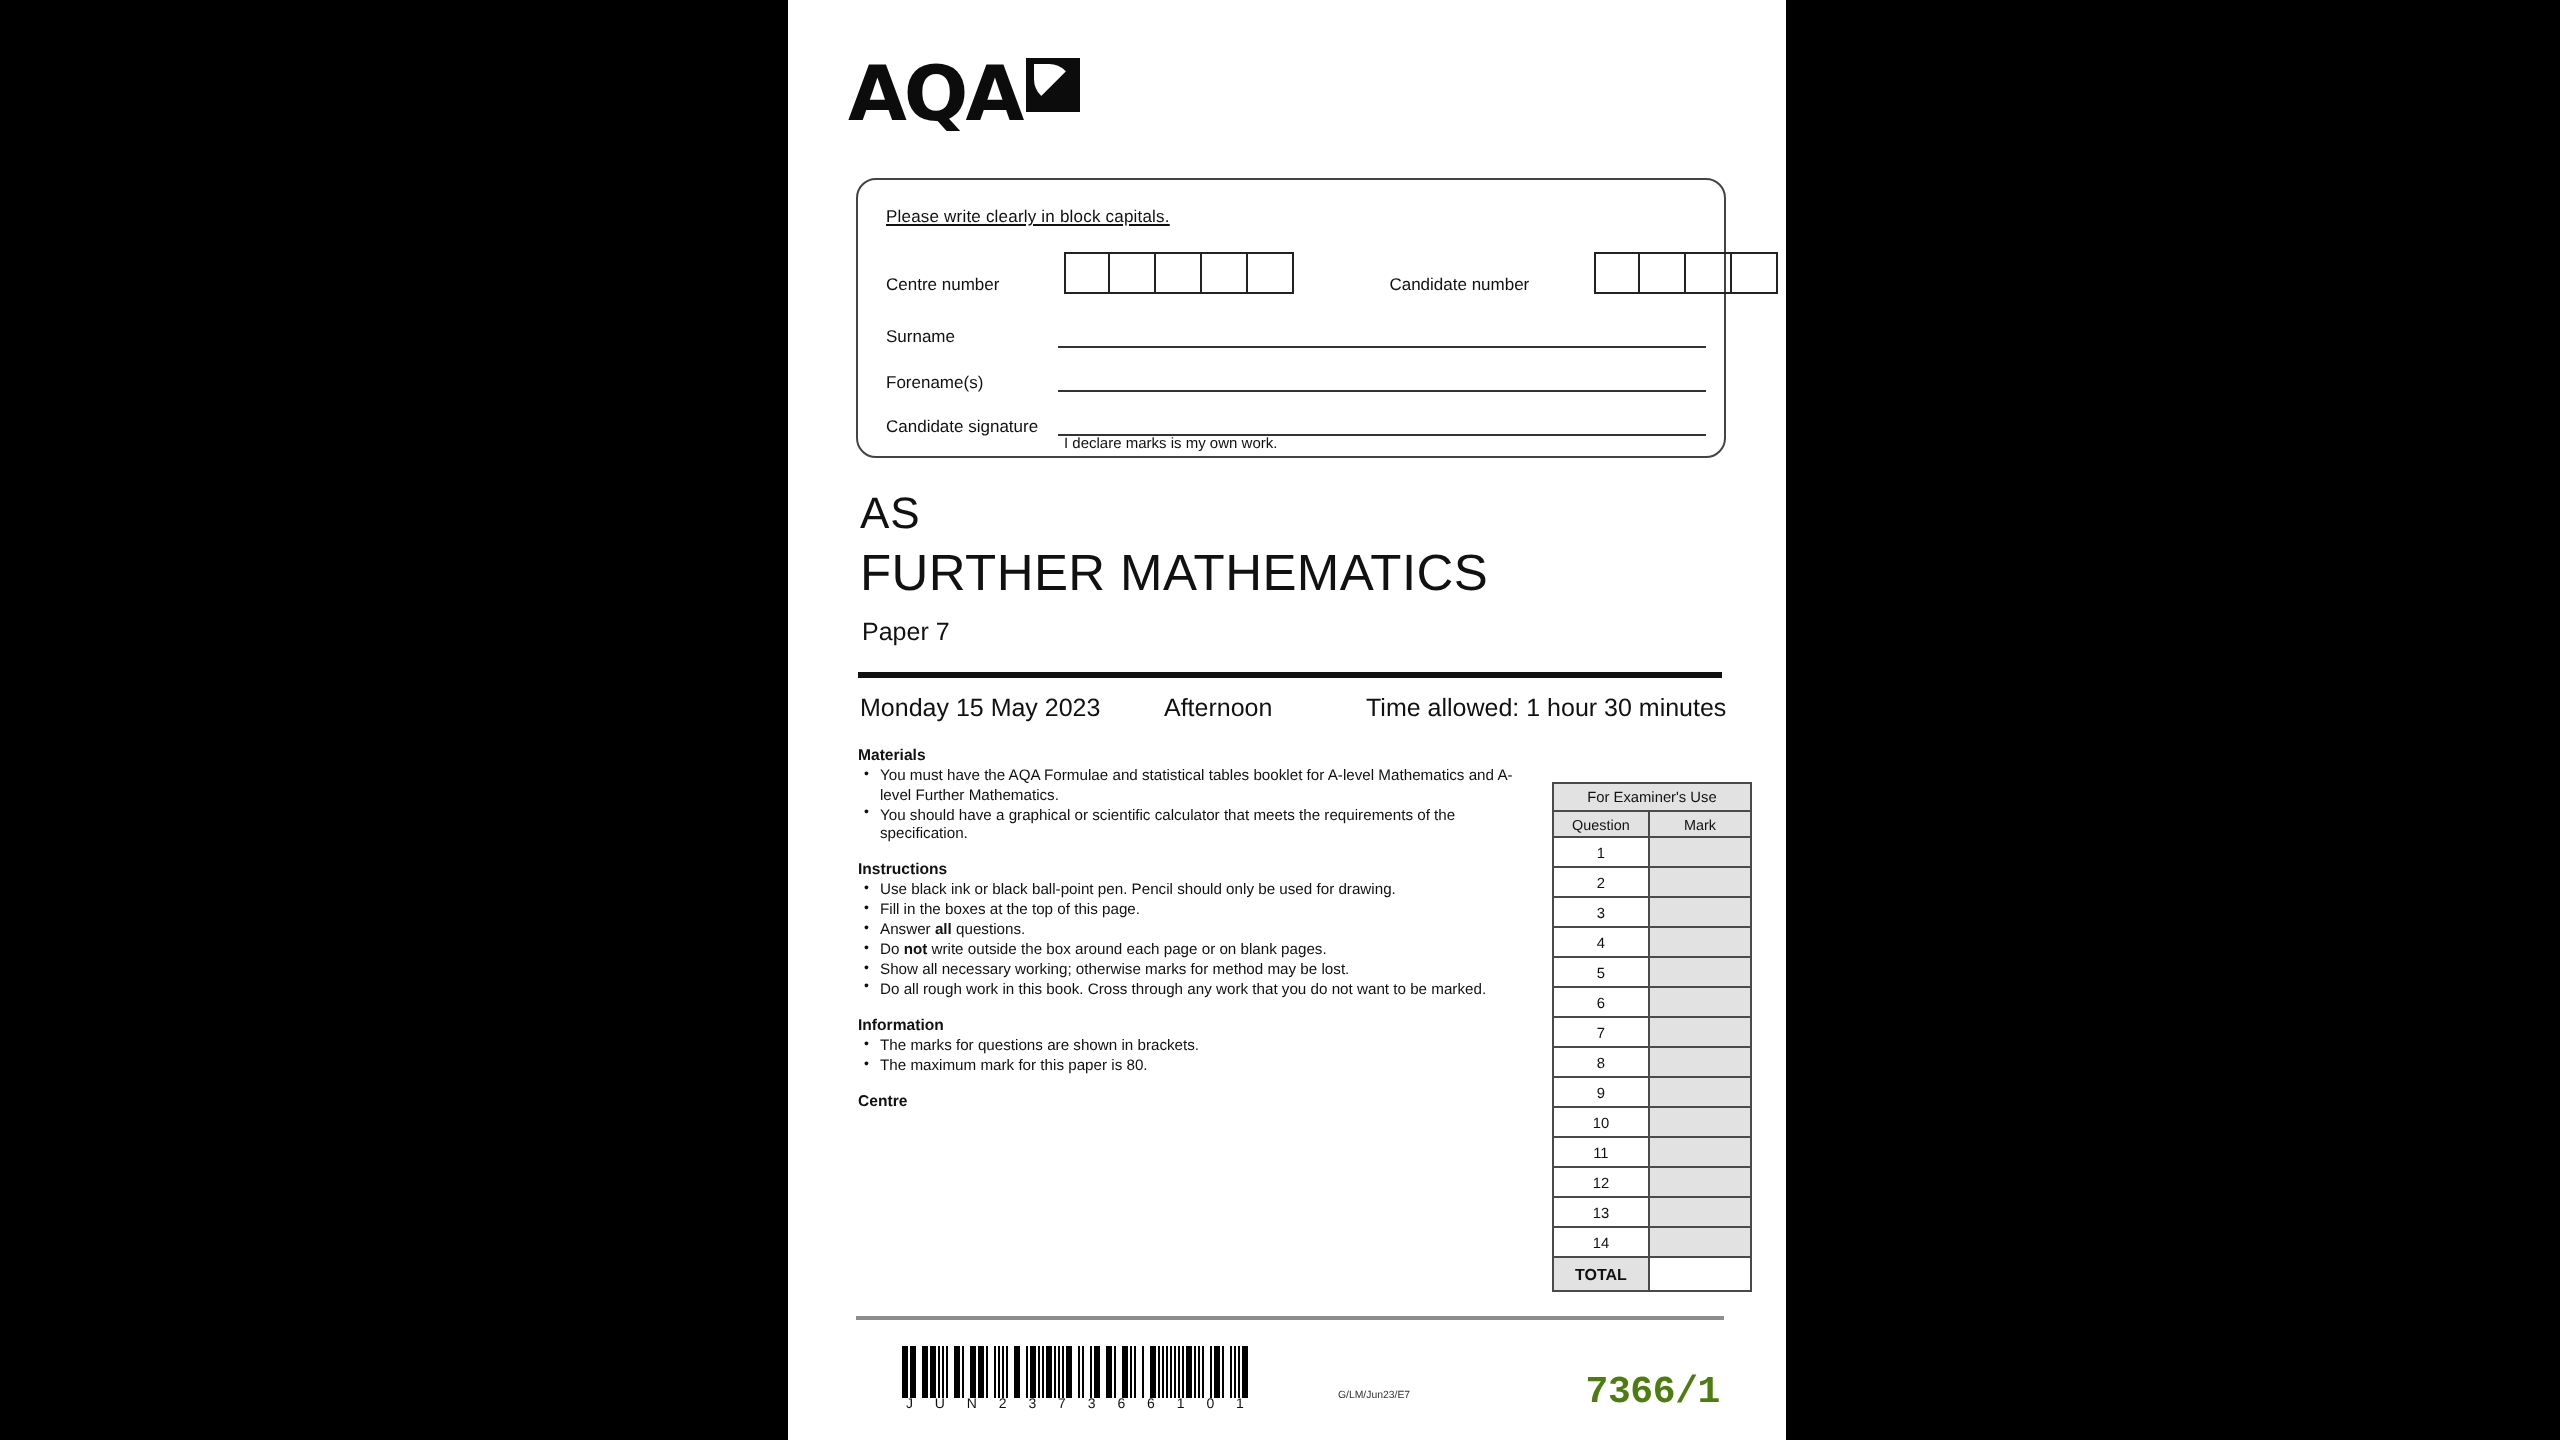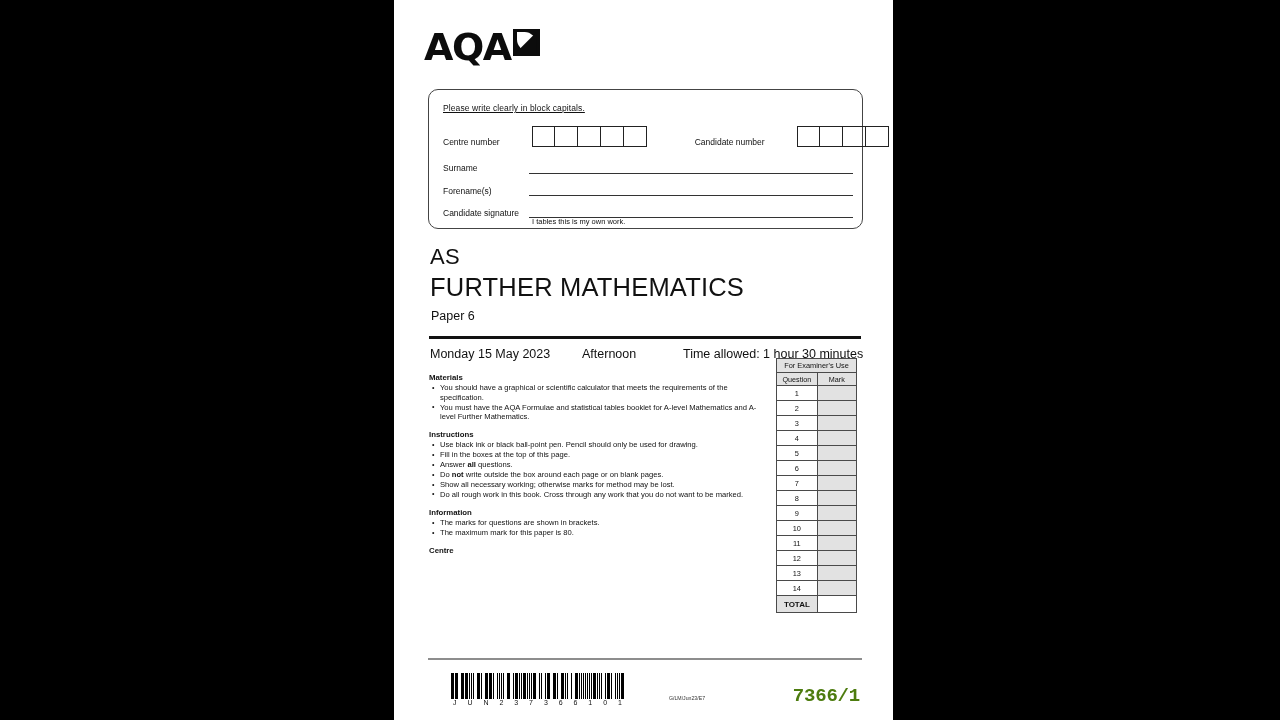--- a/index.html
+++ b/index.html
@@ -229,22 +229,22 @@
     position: absolute;
     left: -8px;
     top: -0.5px;
     font-size: 7px;
   }
 
   
   .ex-table {
     position: absolute;
     left: 352px;
-    top: 358px;
-    width: 81px;
+    top: 391px;
+    width: 100px;
     border-collapse: collapse;
     font-size: 7.4px;
     color: #111;
   }
   .ex-table td, .ex-table th {
     border: 1px solid #4a4a4a;
     text-align: center;
     padding: 0;
     height: 15px;
     box-sizing: border-box;
@@ -376,40 +376,40 @@
 
         <div class="name-row" style="top:94px;">
           <span class="lbl">Forename(s)</span>
           <span class="rule"></span>
         </div>
 
         <div class="name-row" style="top:116px;">
           <span class="lbl">Candidate signature</span>
           <span class="rule"></span>
         </div>
-        <div class="declare" style="top:127px;">I tables this is my own work.</div>
+        <div class="declare" style="top:127px;">I declare marks is my own work.</div>
       </div>
 
       <div class="t-as">AS</div>
       <div class="t-subject">FURTHER MATHEMATICS</div>
-      <div class="t-paper">Paper 6</div>
+      <div class="t-paper">Paper 7</div>
       <div class="rule-thick"></div>
 
       <div class="date-row">
         <span class="d1">Monday 15 May 2023</span>
         <span class="d2">Afternoon</span>
         <span class="d3">Time allowed: 1 hour 30 minutes</span>
       </div>
 
       <div class="instructions">
 
         <div class="sec-head">Materials</div>
         <ul class="bullets">
+          <li>You must have the AQA Formulae and statistical tables booklet for A-level Mathematics and A-level Further Mathematics.</li>
           <li>You should have a graphical or scientific calculator that meets the requirements of the specification.</li>
-          <li>You must have the AQA Formulae and statistical tables booklet for A-level Mathematics and A-level Further Mathematics.</li>
         </ul>
 
         <div class="sec-gap"></div>
 
         <div class="sec-head">Instructions</div>
         <ul class="bullets">
           <li>Use black ink or black ball-point pen.  Pencil should only be used for drawing.</li>
           <li>Fill in the boxes at the top of this page.</li>
           <li>Answer <b>all</b> questions.</li>
           <li>Do <b>not</b> write outside the box around each page or on blank pages.</li>

